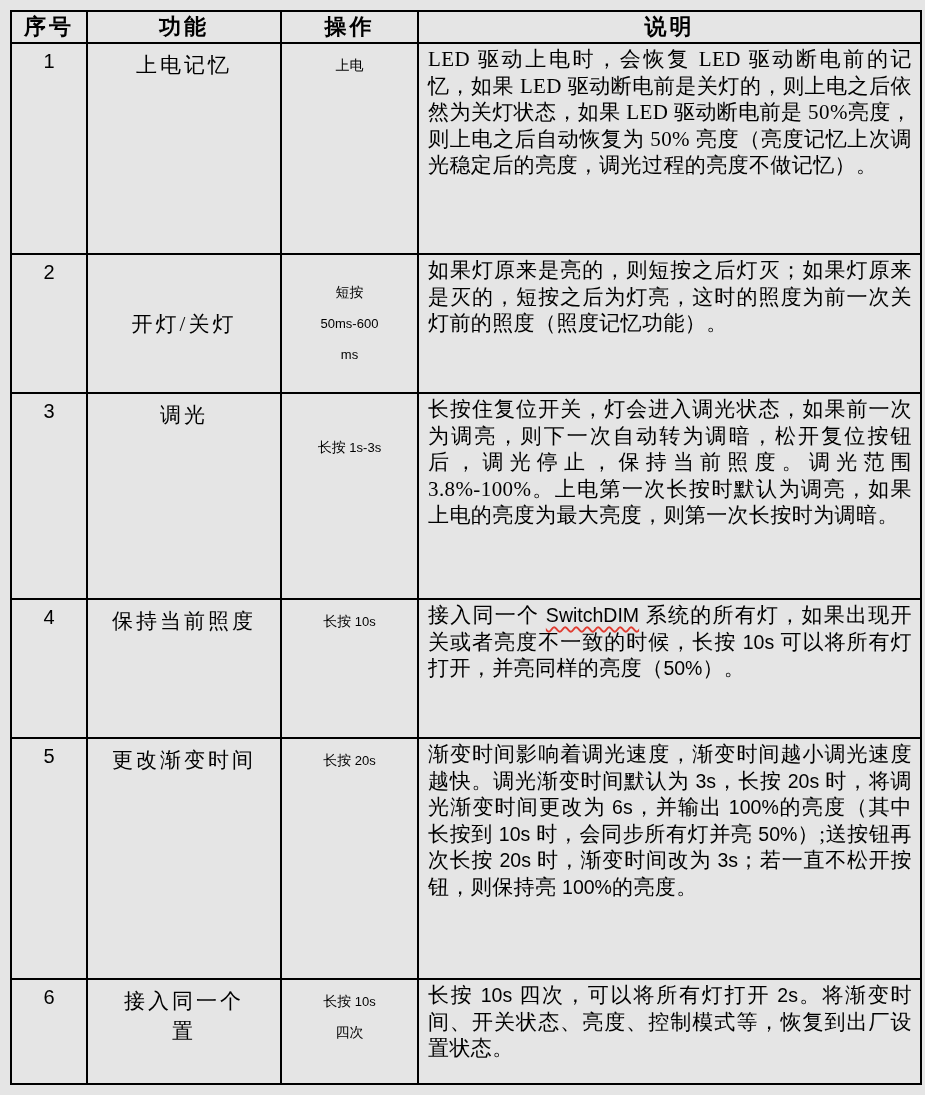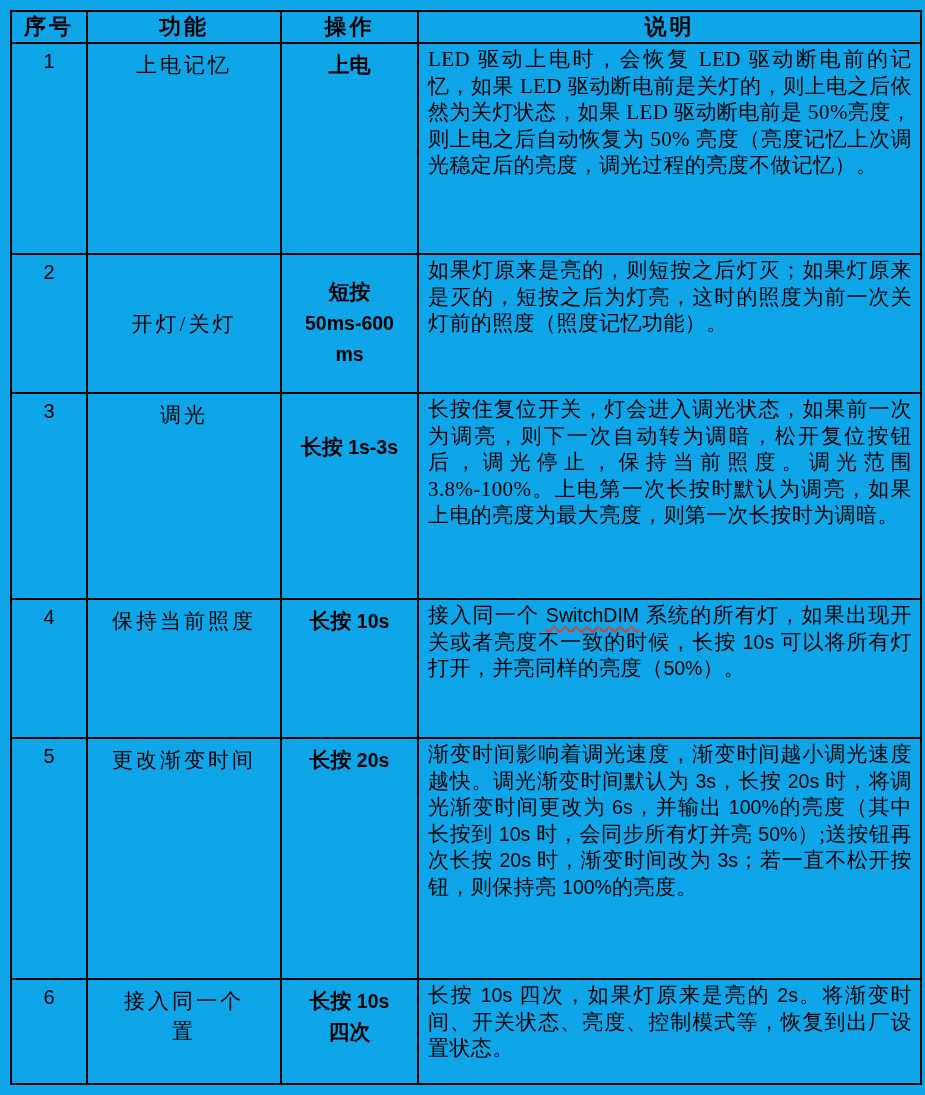--- a/index.html
+++ b/index.html
@@ -1,19 +1,19 @@
 <!DOCTYPE html>
 <html><head>
 <meta charset="utf-8">
 <style>
   html,body{margin:0;padding:0;background:#ffffff;}
   .page{
     position:relative;
     width:925px;height:1095px;
-    background:#0ea5e9;
+    background:#e5e5e5;
     color:#000;
     font-family:"Liberation Serif","DejaVu Serif",serif;
   }
   table.func-table{
     position:absolute;left:10px;top:10px;
     width:910px;
     border-collapse:collapse;
     table-layout:fixed;
   }
   .func-table td,.func-table th{
@@ -44,26 +44,25 @@
   }
   .func{
     font-size:21px;
     letter-spacing:3px;
     text-align:center;
     padding-top:6px !important;
     line-height:30px;
     margin-left:25px;
   }
   .op{
-    font-size:21px;
+    font-size:14px;
     text-align:center;
     white-space:pre-line;
     padding-top:6px !important;
     line-height:31px;
-    font-weight:bold;
   }
   .desc{
     font-size:21px;
     line-height:26.5px;
     text-align:justify;
     letter-spacing:0.4px;
     padding:2px 8px 2px 9px !important;
     margin-top:8px;
   }
   .vmid{
@@ -150,17 +149,17 @@
         <td class="desc"><span>渐变时间影响着调光速度，渐变时间越小调光速度越快。调光渐变时间默认为 </span><span class="sans">3s</span><span>，长按 </span><span class="sans">20s</span><span> 时，将调光渐变时间更改为 </span><span class="sans">6s</span><span>，并输出 </span><span class="sans">100%</span><span>的亮度（其中长按到 </span><span class="sans">10s</span><span> 时，会同步所有灯并亮 </span><span class="sans">50%</span><span>）;送按钮再次长按 </span><span class="sans">20s</span><span> 时，渐变时间改为 </span><span class="sans">3s</span><span>；若一直不松开按钮，则保持亮 </span><span class="sans">100%</span><span>的亮度。</span></td>
       </tr>
       <tr class="r6">
         <td class="num">6</td>
         <td class="func">
             <div>接入同一个</div>
             <div>置</div>
           </td>
         <td class="op"><span>长按 </span><span class="sans">10s</span><span>
 四次</span></td>
-        <td class="desc"><span>长按 </span><span class="sans">10s</span><span> 四次，如果灯原来是亮的 </span><span class="sans">2s</span><span>。将渐变时间、开关状态、亮度、控制模式等，恢复到出厂设置状态。</span></td>
+        <td class="desc"><span>长按 </span><span class="sans">10s</span><span> 四次，可以将所有灯打开 </span><span class="sans">2s</span><span>。将渐变时间、开关状态、亮度、控制模式等，恢复到出厂设置状态。</span></td>
       </tr>
     </tbody>
   </table>
 </div>
 
 </body></html>

